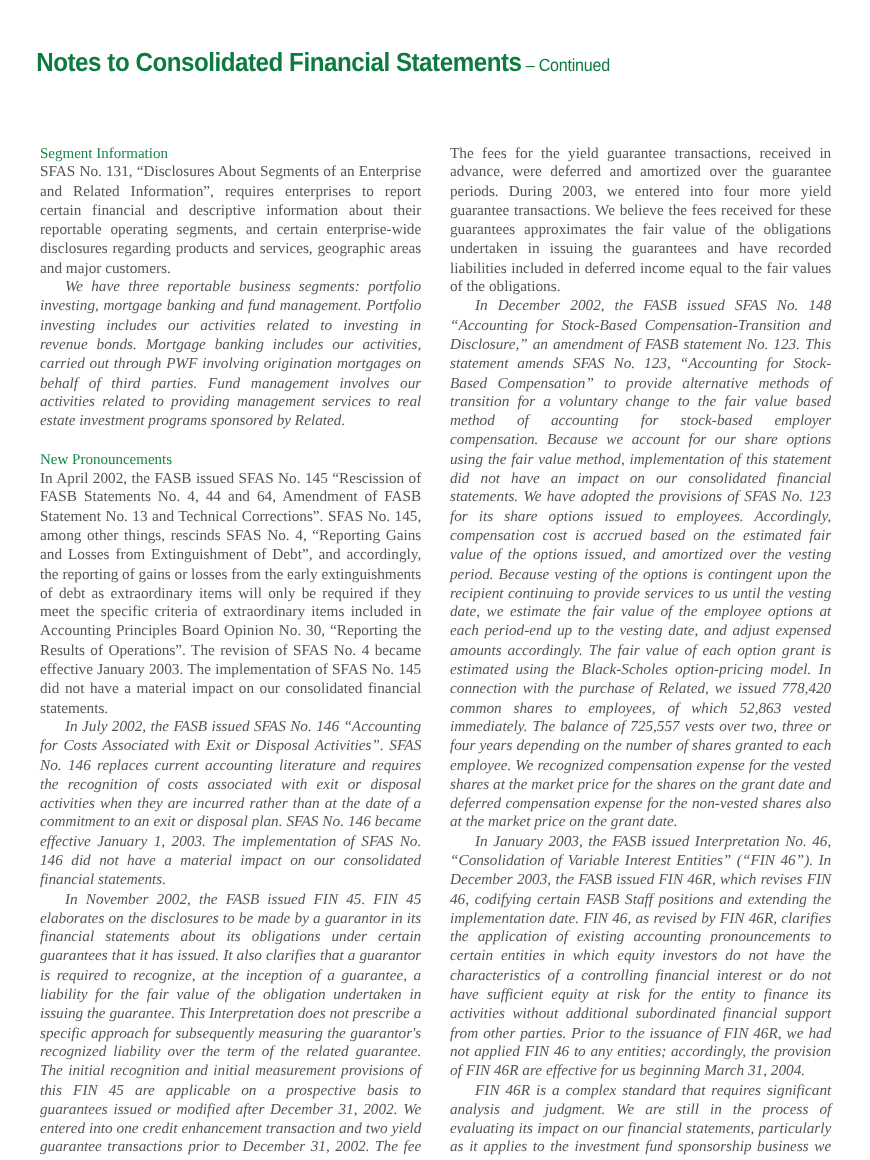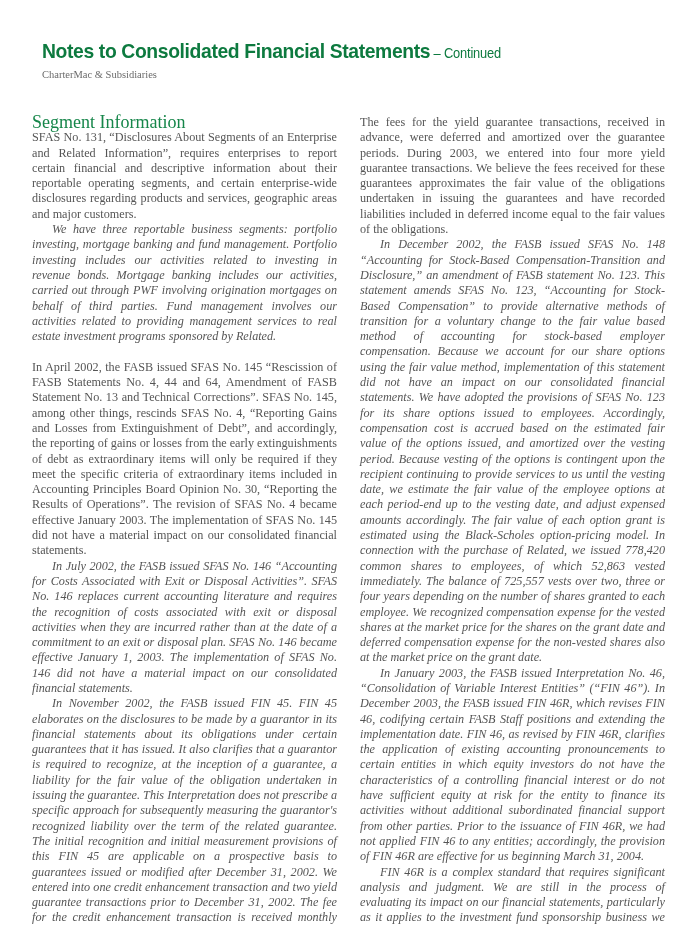--- a/index.html
+++ b/index.html
@@ -1,41 +1,41 @@
 <!DOCTYPE html>
 <html><head>
 <meta charset="utf-8">
 <style>
   html, body { margin: 0; padding: 0; background: #ffffff; }
   body { width: 696px; height: 928px; position: relative; overflow: hidden; }
-  .header { position: absolute; left: 42px; top: 38px; }
+  .header { position: absolute; left: 29px; top: 38px; }
   .title { font-family: "Liberation Sans", sans-serif; font-weight: bold; color: #0d7a3f; font-size: 21px; letter-spacing: -0.4px; transform: scaleX(0.92); transform-origin: left; white-space: nowrap; line-height: 26px; }
   .title .cont { font-weight: normal; font-size: 14px; letter-spacing: -0.2px; }
   .subtitle { font-family: "Liberation Serif", serif; color: #6a6a6a; font-size: 10.5px; margin-top: 3px; }
   .col { position: absolute; top: 115px; width: 305px; font-family: "Liberation Serif", serif; font-size: 12.2px; line-height: 15.3px; color: #555555; text-align: justify; }
   .col.left { left: 32px; }
   .col.right { left: 360px; top: 115px; }
   .col p { margin: 0; hyphens: manual; }
   .col p.indent { text-indent: 20px; font-style: italic; }
-  .heading { color: #16864a; margin: 0; font-size: 18px; }
+  .heading { color: #16864a; margin: 0; font-size: 12px; }
   .gap { height: 15.3px; }
 </style>
 </head>
 <body>
 
 <div class="header">
   <div class="title"><span>Notes to Consolidated Financial Statements</span><span class="cont"> – Continued</span></div>
-  <div class="subtitle">CharterMac &amp; Subsidiaries</div>
 </div>
 
 <div class="col left">
   <p class="heading">Segment Information</p>
   <p>SFAS No. 131, “Disclosures About Segments of an Enterprise and Related Information”, requires enterprises to report certain financial and descriptive information about their reportable operating segments, and certain enterprise-wide disclosures regarding products and services, geographic areas and major customers.</p>
   <p class="indent">We have three reportable business segments: portfolio investing, mortgage banking and fund management. Portfolio investing includes our activities related to investing in revenue bonds.  Mortgage banking includes our activities, carried out through PWF involving origination mortgages on behalf of third parties.  Fund management involves our activities related to providing management services to real estate investment programs sponsored by Related.</p>
   <div class="gap"></div>
+  <p class="heading">New Pronouncements</p>
   <p>In April 2002, the FASB issued SFAS No. 145 “Rescission of FASB Statements No. 4, 44 and 64, Amendment of FASB Statement No. 13 and Technical Corrections”.  SFAS No. 145, among other things, rescinds SFAS No. 4, “Reporting Gains and Losses from Extinguishment of Debt”, and accordingly, the reporting of gains or losses from the early extinguishments of debt as extraordinary items will only be required if they meet the specific criteria of extraordinary items included in Accounting Principles Board Opinion No. 30, “Reporting the Results of Operations”.  The revision of SFAS No. 4 became effective January 2003.  The implementation of SFAS No. 145 did not have a material impact on our consolidated financial statements.</p>
   <p class="indent">In July 2002, the FASB issued SFAS No. 146 “Accounting for Costs Associated with Exit or Disposal Activities”.  SFAS No. 146 replaces current accounting literature and requires the recognition of costs associated with exit or disposal activities when they are incurred rather than at the date of a commitment to an exit or disposal plan.  SFAS No. 146 became effective January 1, 2003.  The implementation of SFAS No. 146 did not have a material impact on our consolidated financial statements.</p>
   <p class="indent">In November 2002, the FASB issued FIN 45.  FIN 45 elaborates on the disclosures to be made by a guarantor in its financial statements about its obligations under certain guarantees that it has issued.  It also clarifies that a guarantor is required to recognize, at the inception of a guarantee, a liability for the fair value of the obligation undertaken in issuing the guarantee.  This Interpretation does not prescribe a specific approach for subsequently measuring the guarantor's recognized liability over the term of the related guarantee.  The initial recognition and initial measurement provisions of this FIN 45 are applicable on a prospective basis to guarantees issued or modified after December 31, 2002.  We entered into one credit enhancement transaction and two yield guarantee transactions prior to December 31, 2002.  The fee for the credit enhancement transaction is received monthly and recognized as income when due.</p>
 </div>
 
 <div class="col right">
   <p>The fees for the yield guarantee transactions, received in advance, were deferred and amortized over the guarantee periods.  During 2003, we entered into four more yield guarantee transactions.  We believe the fees received for these guarantees approximates the fair value of the obligations undertaken in issuing the guarantees and have recorded  liabilities included in deferred income equal to the fair values of the obligations.</p>
   <p class="indent">In December 2002, the FASB issued SFAS No. 148 “Accounting for Stock-Based Compensation-Transition and Disclosure,” an amendment of FASB statement No. 123.  This statement amends SFAS No. 123, “Accounting for Stock-Based Compensation” to provide alternative methods of transition for a voluntary change to the fair value based method of accounting for stock-based employer compensation.  Because we account for our share options using the fair value method, implementation of this statement did not have an impact on our consolidated financial statements.  We have adopted the provisions of SFAS No. 123 for its share options issued to employees.  Accordingly, compensation cost is accrued based on the estimated fair value of the options issued, and amortized over the vesting period. Because vesting of the options is contingent upon the recipient continuing to provide services to us until the vesting date, we estimate the fair value of the employee options at each period-end up to the vesting date, and adjust expensed amounts accordingly.  The fair value of each option grant is estimated using the Black-Scholes option-pricing model.  In connection with the purchase of Related, we issued 778,420 common shares to employees, of which 52,863 vested immediately. The balance of 725,557 vests over two, three or four years depending on the number of shares granted to each employee.  We recognized compensation expense for the vested shares at the market price for the shares on the grant date and deferred compensation expense for the non-vested shares also at the market price on the grant date.</p>
   <p class="indent">In January 2003, the FASB issued Interpretation No. 46, “Consolidation of Variable Interest Entities” (“FIN 46”).  In December 2003, the FASB issued FIN 46R, which revises FIN 46, codifying certain FASB Staff positions and extending the implementation date.  FIN 46, as revised by FIN 46R, clarifies the application of existing accounting pronouncements to certain entities in which equity investors do not have the characteristics of a controlling financial interest or do not have sufficient equity at risk for the entity to finance its activities without additional subordinated financial support from other parties.  Prior to the issuance of FIN 46R, we had not applied FIN 46 to any entities; accordingly, the provision of FIN 46R are effective for us beginning March 31, 2004.</p>
   <p class="indent">FIN 46R is a complex standard that requires significant analysis and judgment. We are still in the process of evaluating its impact on our financial statements, particularly as it applies to the investment fund sponsorship business we acquired by purchasing Related in November of 2003. In that acquisition, and in</p>

